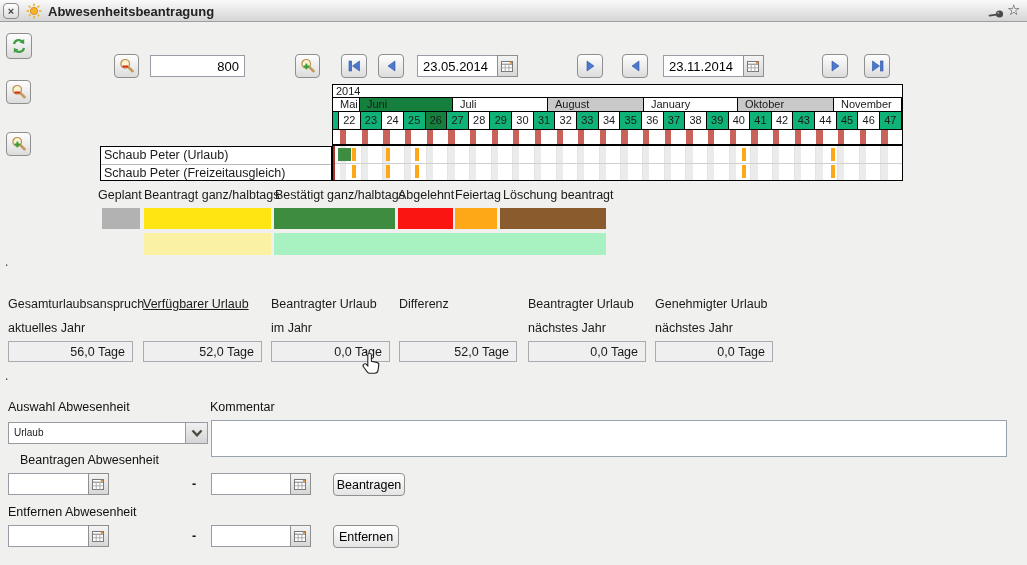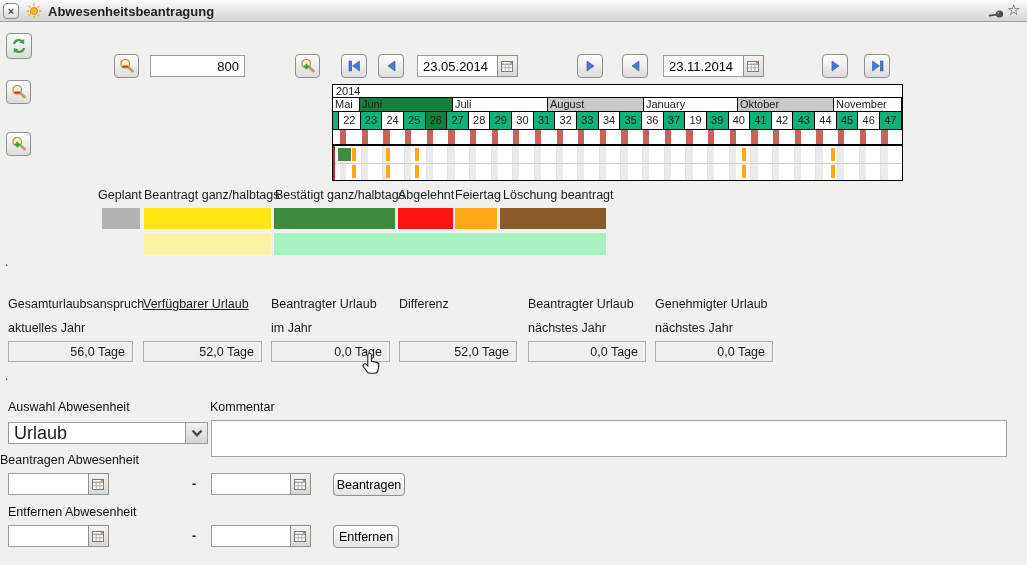--- a/index.html
+++ b/index.html
@@ -31,21 +31,21 @@
   .abtn { position:absolute; border:1px solid #909090; border-radius:4px;
     background:linear-gradient(#ffffff,#e4e4e4); font-size:12.5px;
     display:flex; align-items:center; justify-content:center; }
 
   
   .ttable { position:absolute; left:332px; top:84px; width:571px; height:97px;
     border:1px solid #000; background:#fff; }
   .yearrow { height:13px; border-bottom:1px solid #000; font-size:11px; line-height:12px; padding-left:3px; }
   .monthrow { height:14px; border-bottom:1px solid #000; display:flex; }
   .mcell { height:100%; border-right:1px solid #000; font-size:11px; line-height:13px;
-    padding-left:2px; overflow:hidden; white-space:nowrap; }
+    padding-left:7px; overflow:hidden; white-space:nowrap; }
   .weekrow { height:18px; border-bottom:1px solid #000; display:flex; }
   .wlead { height:100%; border-right:1px solid #000; }
   .wcell { height:100%; width:21.65px; flex:0 0 21.65px; border-right:1px solid #000;
     font-size:11px; line-height:16px; text-align:center; overflow:hidden; }
   .stripeband { position:relative; height:16px; border-bottom:2px solid #000; background:#fff; }
   .stripe { position:absolute; top:0; height:14px; }
   .rowsarea { position:relative; height:34px; background:#fff; }
   .band { position:absolute; top:0; height:100%; background:#ebebeb; }
   .gline { position:absolute; top:0; width:1px; height:100%; background:#e3e3e3; }
   .rowdiv { position:absolute; left:0; top:17px; width:100%; height:1px; background:#d0d0d0; }
@@ -69,21 +69,21 @@
   .summary { position:absolute; left:0; top:297px; width:1027px; height:70px;padding-left:18px; }
   .slbl { position:absolute; font-size:12.5px; white-space:nowrap; }
   .sfield { position:absolute; top:44px; height:21px; background:#efefef; border:1px solid #a9acb1;
     display:flex; align-items:center; justify-content:flex-end; padding-right:7px; font-size:12.5px; }
 
   .dot { position:absolute; font-size:12px; color:#333; }
 
   
   .combo { position:absolute; left:8px; top:422px; width:200px; height:22px;
     border:1px solid #979ba1; background:#fff; }
-  .combo .val { position:absolute; left:5px; top:0; line-height:20px; font-size:18px; }
+  .combo .val { position:absolute; left:5px; top:0; line-height:20px; font-size:10px; }
   .combo .dd { position:absolute; right:0; top:0; width:22px; height:20px;
     border-left:1px solid #979ba1; background:linear-gradient(#f1f1f1,#d4d4d4);
     display:flex; align-items:center; justify-content:center; }
   textarea.comment { position:absolute; left:211px; top:420px; width:796px; height:37px;
     border:1px solid #9aa3ad; background:#fff; resize:none; font:12.5px "Liberation Sans",sans-serif; padding:2px 4px; }
   .cornerwrap { position:absolute; left:0; top:107px; width:101px; height:23px; }
   .cornerwrap input { width:100%; height:100%; position:static; }
   .corner { position:absolute; left:1px; top:1px; width:0; height:0; z-index:2;
     border-top:7px solid #8e1f14; border-right:7px solid transparent; }
   .cursor { position:absolute; left:361px; top:350px; z-index:9; pointer-events:none; }
@@ -247,21 +247,21 @@
         <div class="wcell" style="background: rgb(255, 255, 255);">28</div>
         <div class="wcell" style="background: rgb(16, 179, 119);">29</div>
         <div class="wcell" style="background: rgb(255, 255, 255);">30</div>
         <div class="wcell" style="background: rgb(16, 179, 119);">31</div>
         <div class="wcell" style="background: rgb(255, 255, 255);">32</div>
         <div class="wcell" style="background: rgb(16, 179, 119);">33</div>
         <div class="wcell" style="background: rgb(255, 255, 255);">34</div>
         <div class="wcell" style="background: rgb(16, 179, 119);">35</div>
         <div class="wcell" style="background: rgb(255, 255, 255);">36</div>
         <div class="wcell" style="background: rgb(16, 179, 119);">37</div>
-        <div class="wcell" style="background: rgb(255, 255, 255);">19</div>
+        <div class="wcell" style="background: rgb(255, 255, 255);">38</div>
         <div class="wcell" style="background: rgb(16, 179, 119);">39</div>
         <div class="wcell" style="background: rgb(255, 255, 255);">40</div>
         <div class="wcell" style="background: rgb(16, 179, 119);">41</div>
         <div class="wcell" style="background: rgb(255, 255, 255);">42</div>
         <div class="wcell" style="background: rgb(16, 179, 119);">43</div>
         <div class="wcell" style="background: rgb(255, 255, 255);">44</div>
         <div class="wcell" style="background: rgb(16, 179, 119);">45</div>
         <div class="wcell" style="background: rgb(255, 255, 255);">46</div>
         <div class="wcell" style="background: rgb(16, 179, 119);">47</div>
       </div>
@@ -353,20 +353,24 @@
         <div class="hmark" style="left: 53px; top: 2px; background: rgb(255, 168, 23);"></div>
         <div class="hmark" style="left: 53px; top: 19px; background: rgb(255, 168, 23);"></div>
         <div class="hmark" style="left: 82px; top: 2px; background: rgb(255, 168, 23);"></div>
         <div class="hmark" style="left: 82px; top: 19px; background: rgb(255, 168, 23);"></div>
         <div class="hmark" style="left: 409px; top: 2px; background: rgb(255, 168, 23);"></div>
         <div class="hmark" style="left: 409px; top: 19px; background: rgb(255, 168, 23);"></div>
         <div class="hmark" style="left: 498px; top: 2px; background: rgb(255, 168, 23);"></div>
         <div class="hmark" style="left: 498px; top: 19px; background: rgb(255, 168, 23);"></div>
       </div>
   </div>
+  <div class="rowlabelbox">
+      <div class="rowlabel">Schaub Peter (Urlaub)</div>
+      <div class="rowlabel">Schaub Peter (Freizeitausgleich)</div>
+    </div>
 
   <div class="legend">
       <div class="leglbl" style="left: 98px;">Geplant</div>
       <div class="leglbl" style="left: 144px;">Beantragt ganz/halbtags</div>
       <div class="leglbl" style="left: 275px;">Bestätigt ganz/halbtags</div>
       <div class="leglbl" style="left: 398px;">Abgelehnt</div>
       <div class="leglbl" style="left: 455px;">Feiertag</div>
       <div class="leglbl" style="left: 503px;">Löschung beantragt</div>
       <div class="sw1" style="left: 102px; width: 38px; background: rgb(178, 178, 178);"></div>
       <div class="sw1" style="left: 144px; width: 127px; background: rgb(255, 229, 18);"></div>
@@ -415,21 +419,21 @@
   <div class="combo">
     <span class="val">Urlaub</span>
     <span class="dd">
       <svg width="12" height="8" viewBox="0 0 12 8">
         <polyline points="1.5,1.5 6,6.3 10.5,1.5" fill="none" stroke="#4c4c3f" stroke-width="2.4"></polyline>
       </svg>
     </span>
   </div>
   <textarea class="comment" style=""></textarea>
 
-  <div class="lbl" style="left:0; top:453px;text-align:right;">Beantragen Abwesenheit</div>
+  <div class="lbl" style="left:20px; top:453px;text-align:right;">Beantragen Abwesenheit</div>
   <input class="tf" style="left: 8px; top: 473px; width: 81px; height: 22px;">
   <div class="pick" style="left:88px; top:473px; width:21px; height:22px;">
     <svg width="13" height="13" viewBox="0 0 13 13">
       <rect x="0.5" y="1.5" width="11" height="10" fill="#fff" stroke="#777"></rect>
       <line x1="0.5" y1="4.2" x2="11.5" y2="4.2" stroke="#777"></line>
       <line x1="4.2" y1="4.2" x2="4.2" y2="11.5" stroke="#aaa"></line>
       <line x1="7.9" y1="4.2" x2="7.9" y2="11.5" stroke="#aaa"></line>
       <line x1="0.5" y1="7.8" x2="11.5" y2="7.8" stroke="#aaa"></line>
       <circle cx="10" cy="2.6" r="1.2" fill="#e2862a"></circle>
     </svg>

